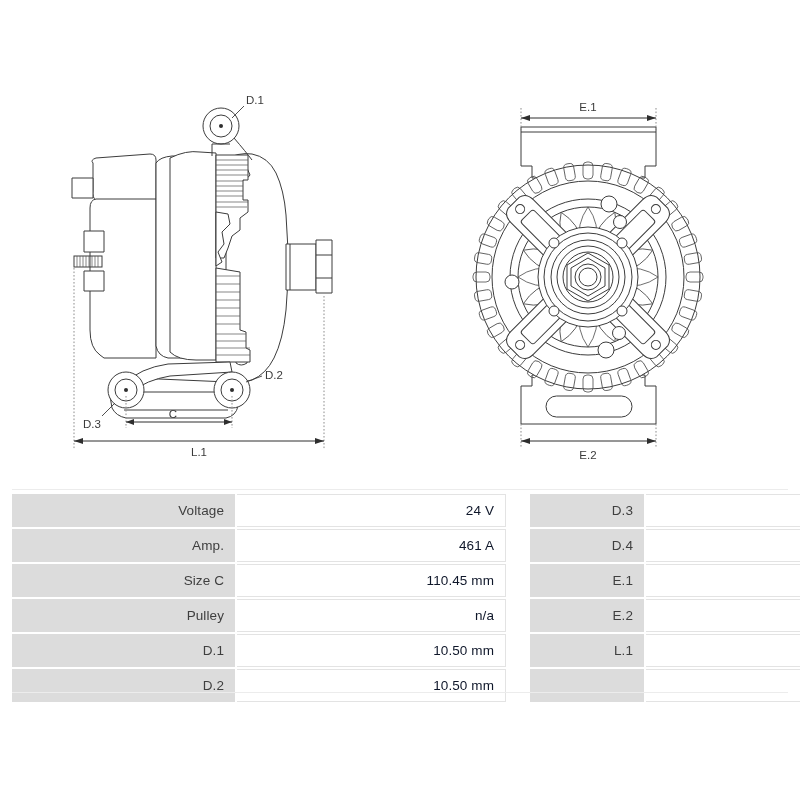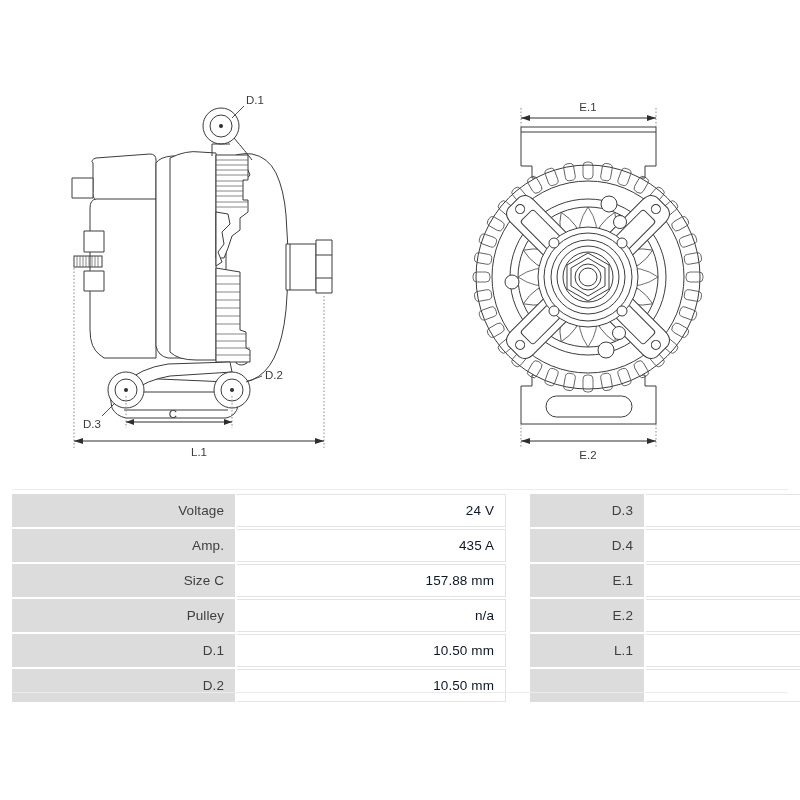--- a/index.html
+++ b/index.html
@@ -490,28 +490,28 @@
       <tbody>
         <tr>
           <td class="lbl c1">Voltage</td>
           <td class="val c2 first-val">24 V</td>
           <td class="spacer-col"></td>
           <td class="lbl c3">D.3</td>
           <td class="val c4">12.50 mm</td>
         </tr>
         <tr>
           <td class="lbl c1">Amp.</td>
-          <td class="val c2 first-val">435 A</td>
+          <td class="val c2 first-val">461 A</td>
           <td class="spacer-col"></td>
           <td class="lbl c3">D.4</td>
           <td class="val c4">12.50 mm</td>
         </tr>
         <tr>
           <td class="lbl c1">Size C</td>
-          <td class="val c2 first-val">157.88 mm</td>
+          <td class="val c2 first-val">110.45 mm</td>
           <td class="spacer-col"></td>
           <td class="lbl c3">E.1</td>
           <td class="val c4">105.00 mm</td>
         </tr>
         <tr>
           <td class="lbl c1">Pulley</td>
           <td class="val c2 first-val">n/a</td>
           <td class="spacer-col"></td>
           <td class="lbl c3">E.2</td>
           <td class="val c4">105.00 mm</td>

